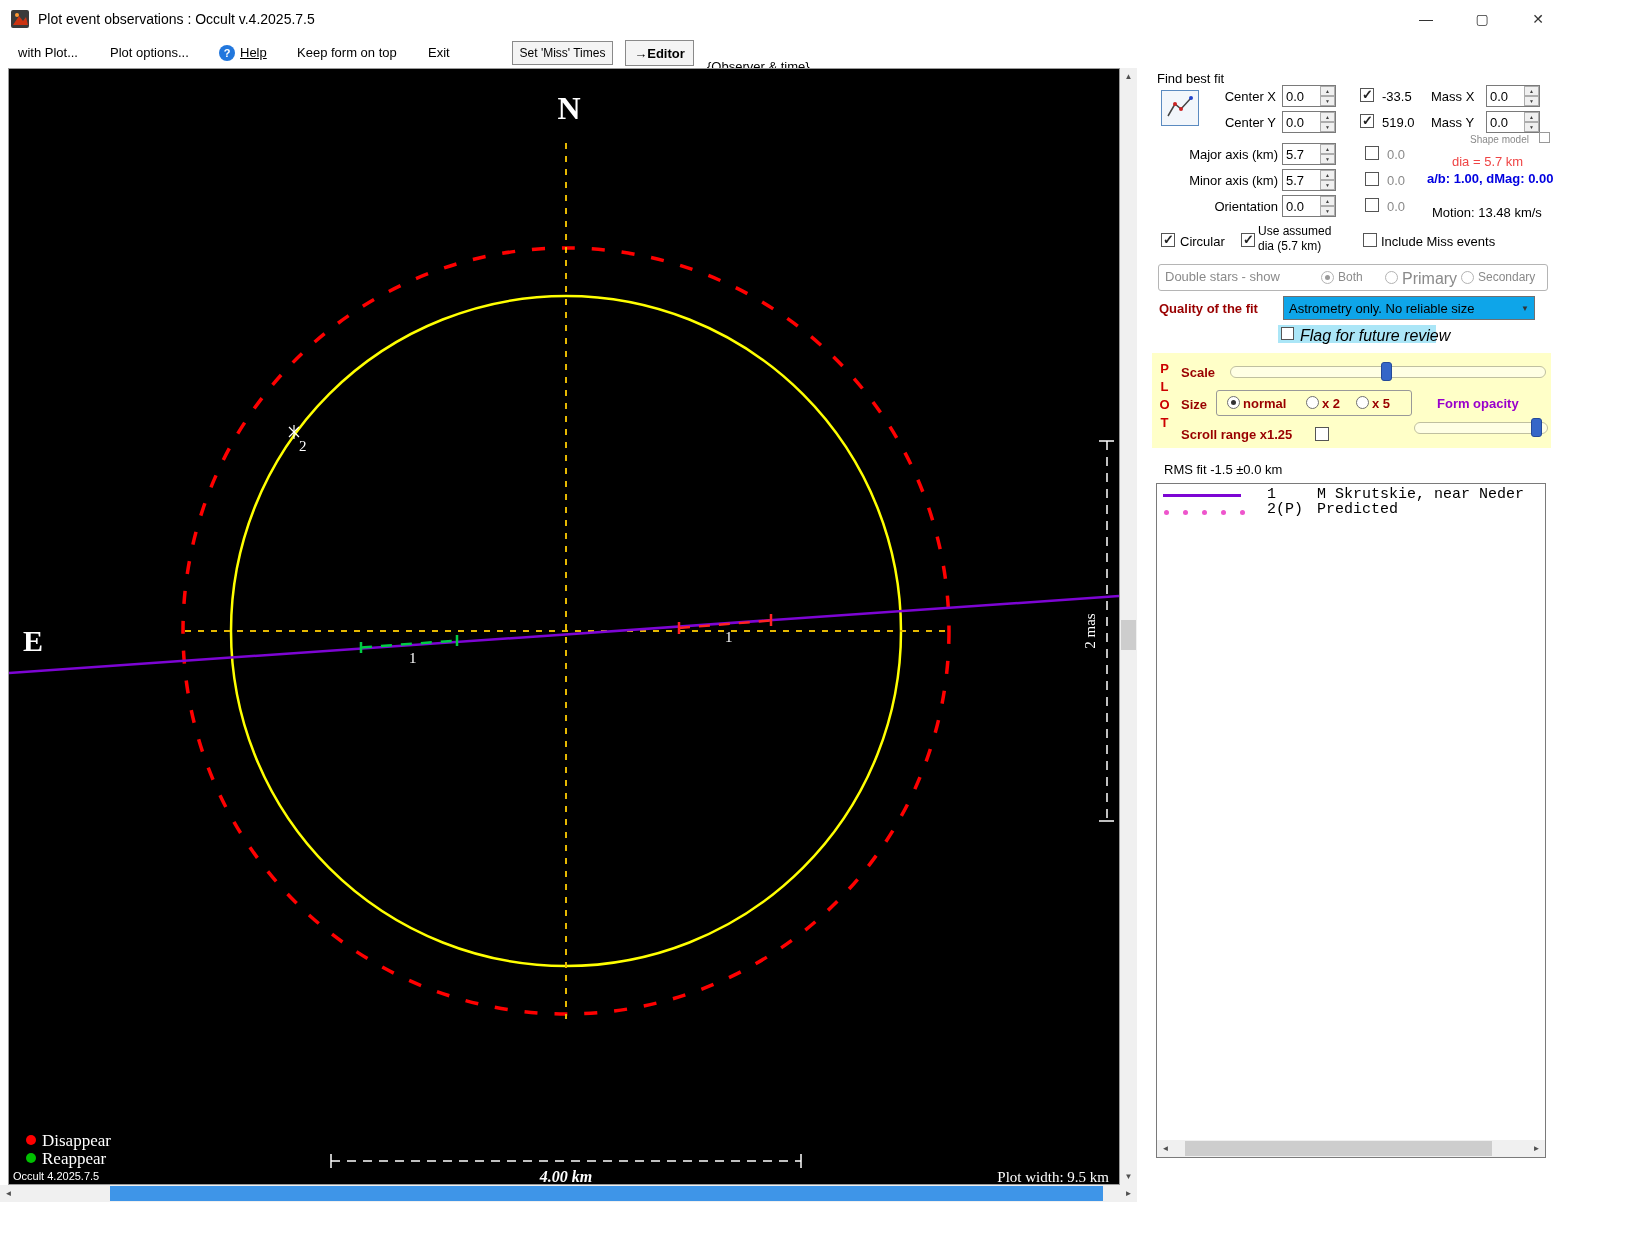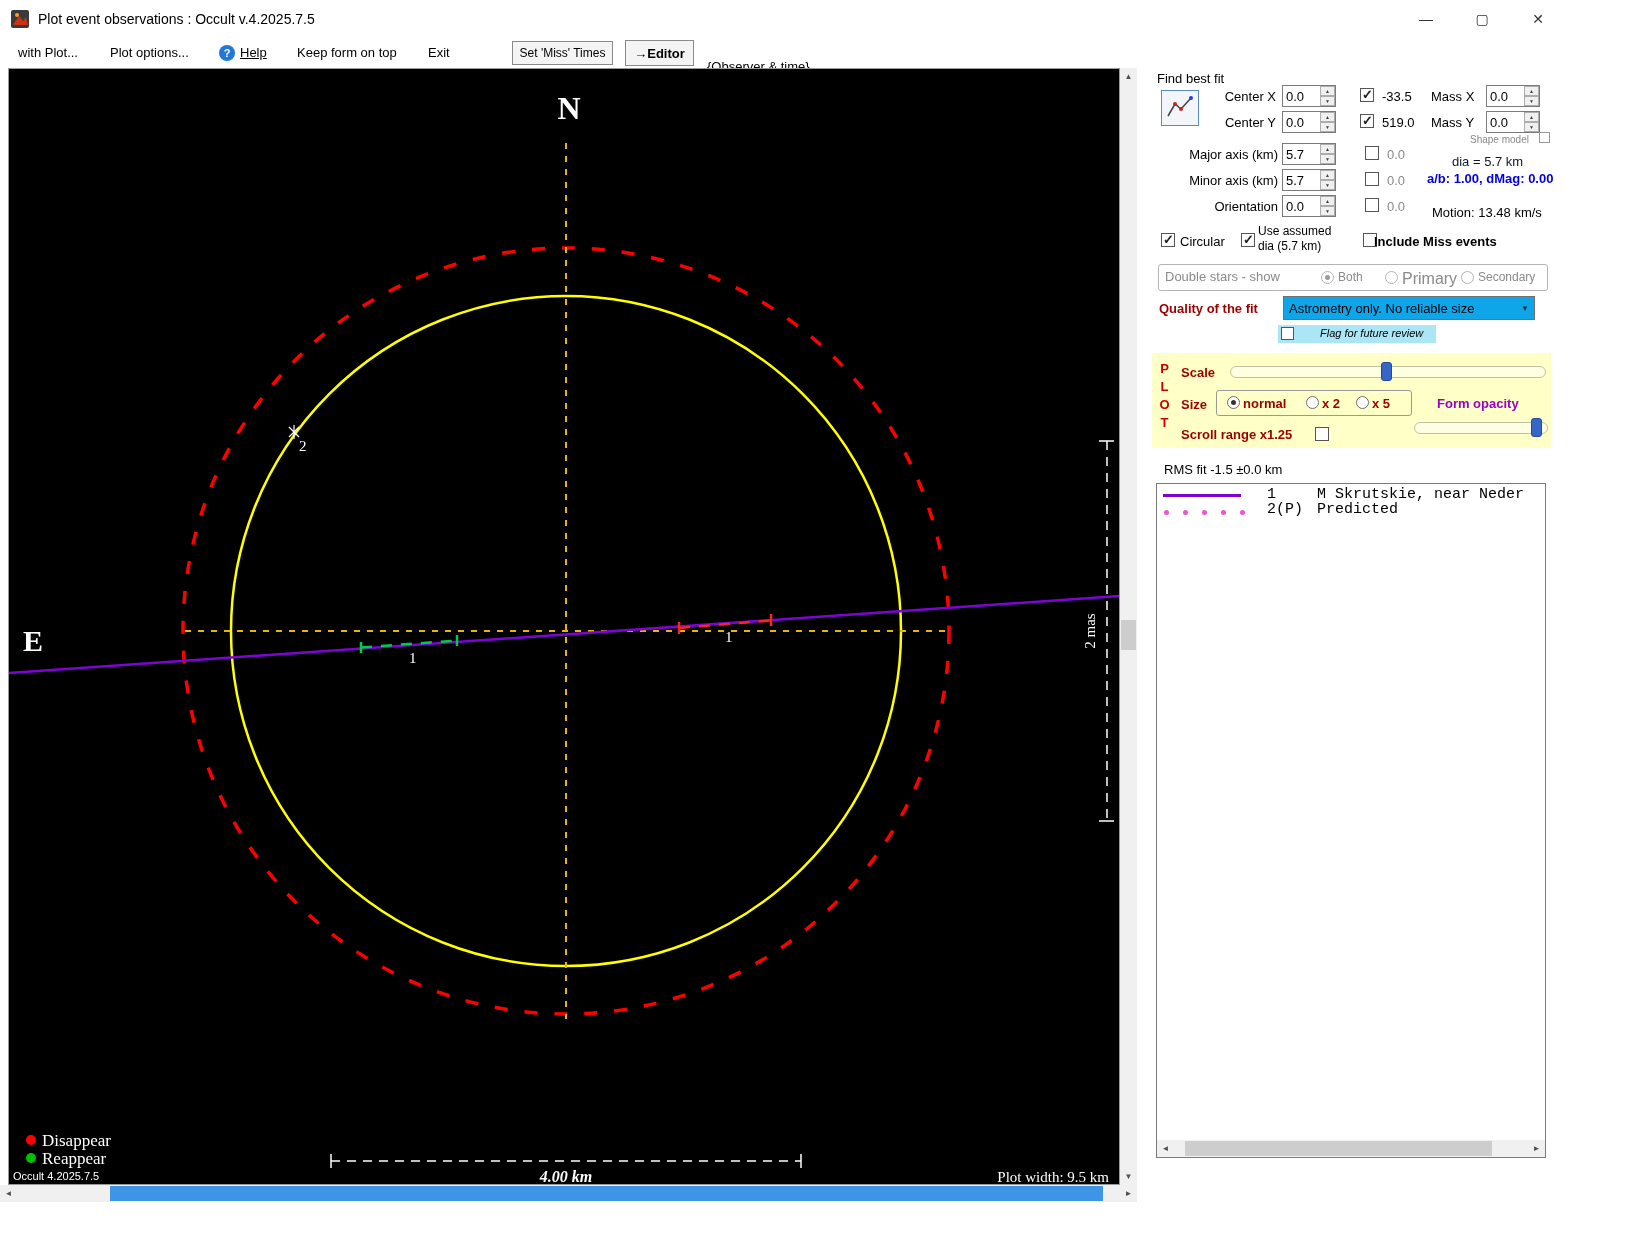--- a/index.html
+++ b/index.html
@@ -8,21 +8,21 @@
   .titlebar { background:#fff; }
   .capbtn { width:46px; height:38px; display:flex; align-items:center; justify-content:center; color:#333; font-size:14px; cursor:default; }
   .menu-item { font-size:13px; cursor:default; }
   .helpicon { width:16px; height:16px; border-radius:50%; background:#2277dd; color:#fff; font-weight:bold; font-size:11px; display:flex; align-items:center; justify-content:center; }
   .winbtn { background:#f4f4f4; border:1px solid #8a8a8a; font-family:"Liberation Sans",sans-serif; cursor:default; }
   .plotarea { background:#000; border:1px solid #9a9a9a; }
   .plot-label { fill:#fff; font-family:"Liberation Serif",serif; font-size:15px; }
   
   .rlbl { text-align:right; }
   .gray { color:#8a8a8a; }
-  .green { color:#0f172a; }
+  .green { color:#ef4444; }
   .blue  { color:#0000e0; font-weight:bold; }
   .maroon{ color:#990000; font-weight:bold; }
   .purple{ color:#9900cc; font-weight:bold; }
   .tiny  { font-size:10px; }
   .spin { position:absolute; width:54px; height:22px; border:1px solid #7a7a7a; background:#fff; display:flex; }
   .spin input { flex:1; min-width:0; border:none; outline:none; font:13px "Liberation Sans",sans-serif; padding-left:3px; }
   .sarr { width:15px; display:flex; flex-direction:column; }
   .su,.sd { flex:1; display:flex; align-items:center; justify-content:center; font-size:5px; color:#404040; background:#f0f0f0; border:1px solid #adadad; }
   .su::after { content:"▲"; } .sd::after { content:"▼"; }
   .cb { position:absolute; width:14px; height:14px; background:#fff; border:1px solid #555; }
@@ -245,39 +245,39 @@
   <span class="cb" style="left:215px;top:130px;"></span>
   <span class="abs gray" style="left:237px;top:131px;">0.0</span>
   <span class="abs" style="left:282px;top:137px;">Motion: 13.48 km/s</span>
 
   <span class="cb ck" style="left:11px;top:165px;"></span>
   <span class="abs" style="left:30px;top:166px;">Circular</span>
   <span class="cb ck" style="left:91px;top:165px;"></span>
   <span class="abs" style="left:108px;top:156px;font-size:12px;">Use assumed</span>
   <span class="abs" style="left:108px;top:171px;font-size:12px;">dia (5.7 km)</span>
   <span class="cb" style="left:213px;top:165px;"></span>
-  <span class="abs" style="left:224px;top:166px;font-weight:bold;">Include Miss events</span>
+  <span class="abs" style="left:231px;top:166px;">Include Miss events</span>
 
   <div class="frame" style="left:8px;top:196px;width:390px;height:27px;"></div>
   <span class="abs gray" style="left:15px;top:201px;">Double stars - show</span>
   <span class="rad dis sel" style="left:171px;top:203px;"></span>
   <span class="abs gray" style="left:188px;top:202px;font-size:12px;">Both</span>
   <span class="rad dis" style="left:235px;top:203px;"></span>
   <span class="abs gray" style="left:252px;top:202px;font-size:16px;">Primary</span>
   <span class="rad dis" style="left:311px;top:203px;"></span>
   <span class="abs gray" style="left:328px;top:202px;font-size:12px;">Secondary</span>
 
   <span class="abs maroon" style="left:9px;top:233px;">Quality of the fit</span>
   <div class="combo" style="left:133px;top:228px;width:252px;height:24px;">
     <span class="ctext">Astrometry only. No reliable size</span>
     <span class="carr"></span>
   </div>
   <div class="abs" style="left:128px;top:257px;width:158px;height:18px;background:#abe6f7;"></div>
   <span class="cb" style="left:131px;top:259px;width:13px;height:13px;"></span>
-  <span class="abs" style="left:150px;top:259px;font-style:italic;font-size:11px;margin-left:20px;">Flag for future review</span>
+  <span class="abs" style="left:150px;top:259px;font-style:italic;font-size:16px;">Flag for future review</span>
 
   <div class="abs ylw" style="left:2px;top:285px;width:399px;height:95px;"></div>
   <div class="abs vletters" style="left:7px;top:293px;height:72px;">PLOT</div>
   <span class="abs maroon" style="left:31px;top:297px;">Scale</span>
   <div class="slider" style="left:80px;top:298px;width:316px;height:12px;"></div>
   <div class="sthumb" style="left:231px;top:294px;"></div>
   <span class="abs maroon" style="left:31px;top:329px;">Size</span>
   <div class="frame" style="left:66px;top:322px;width:196px;height:26px;border-color:#999;"></div>
   <span class="rad sel" style="left:77px;top:328px;"></span>
   <span class="abs maroon" style="left:93px;top:328px;">normal</span>

